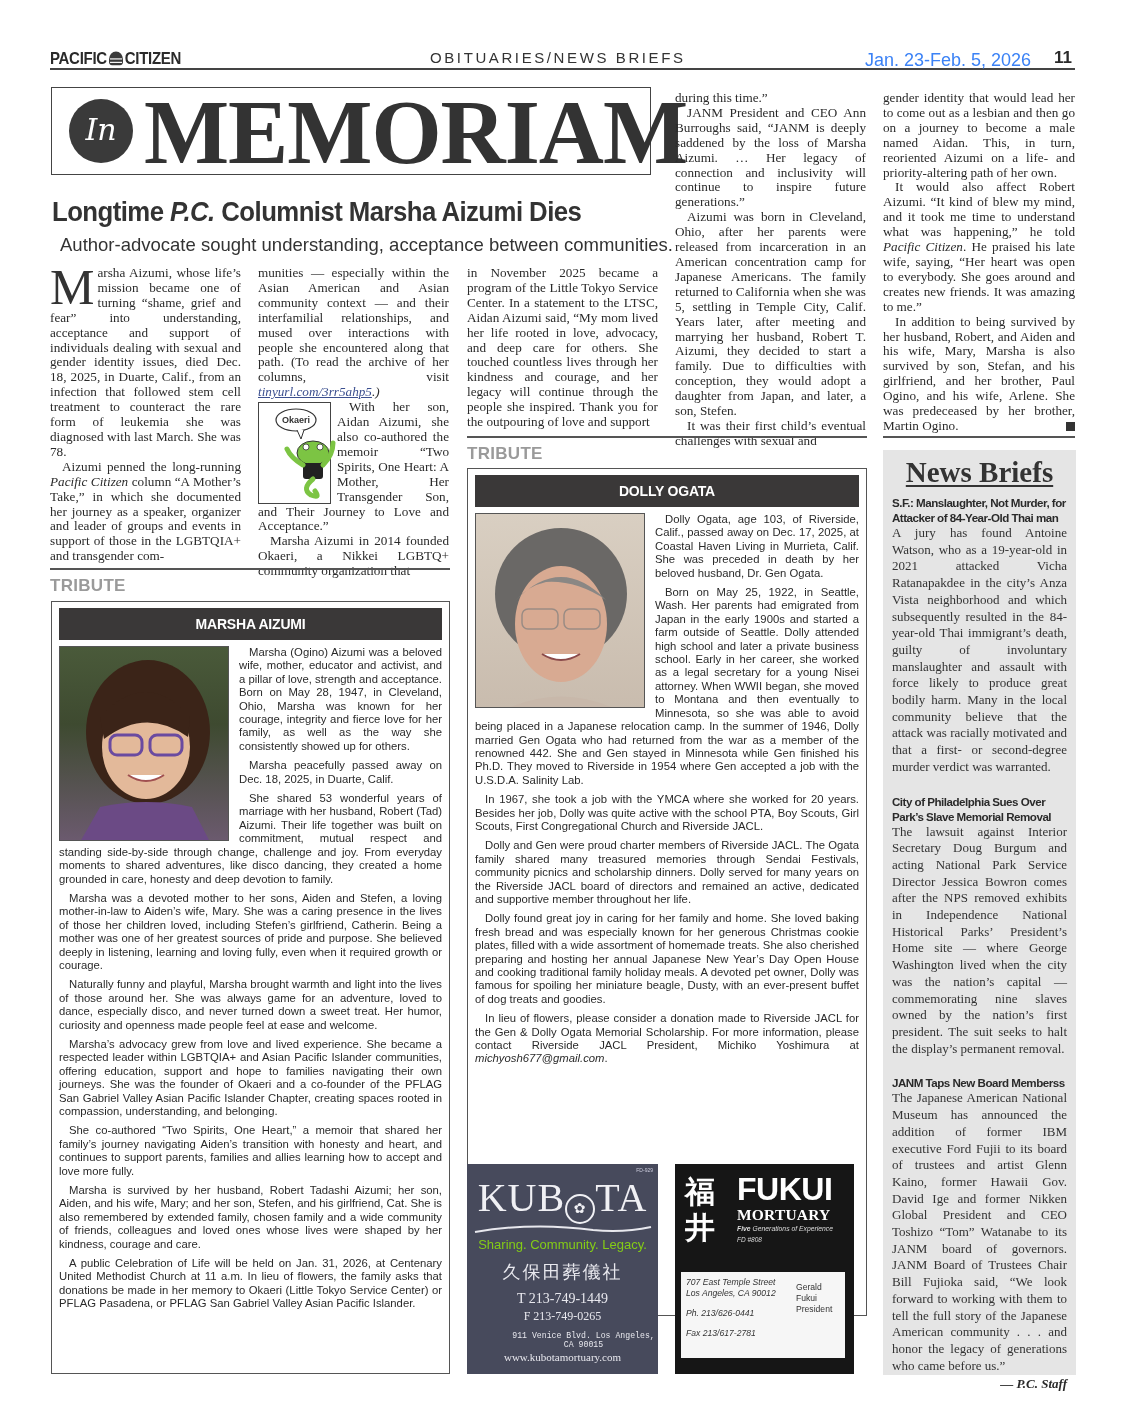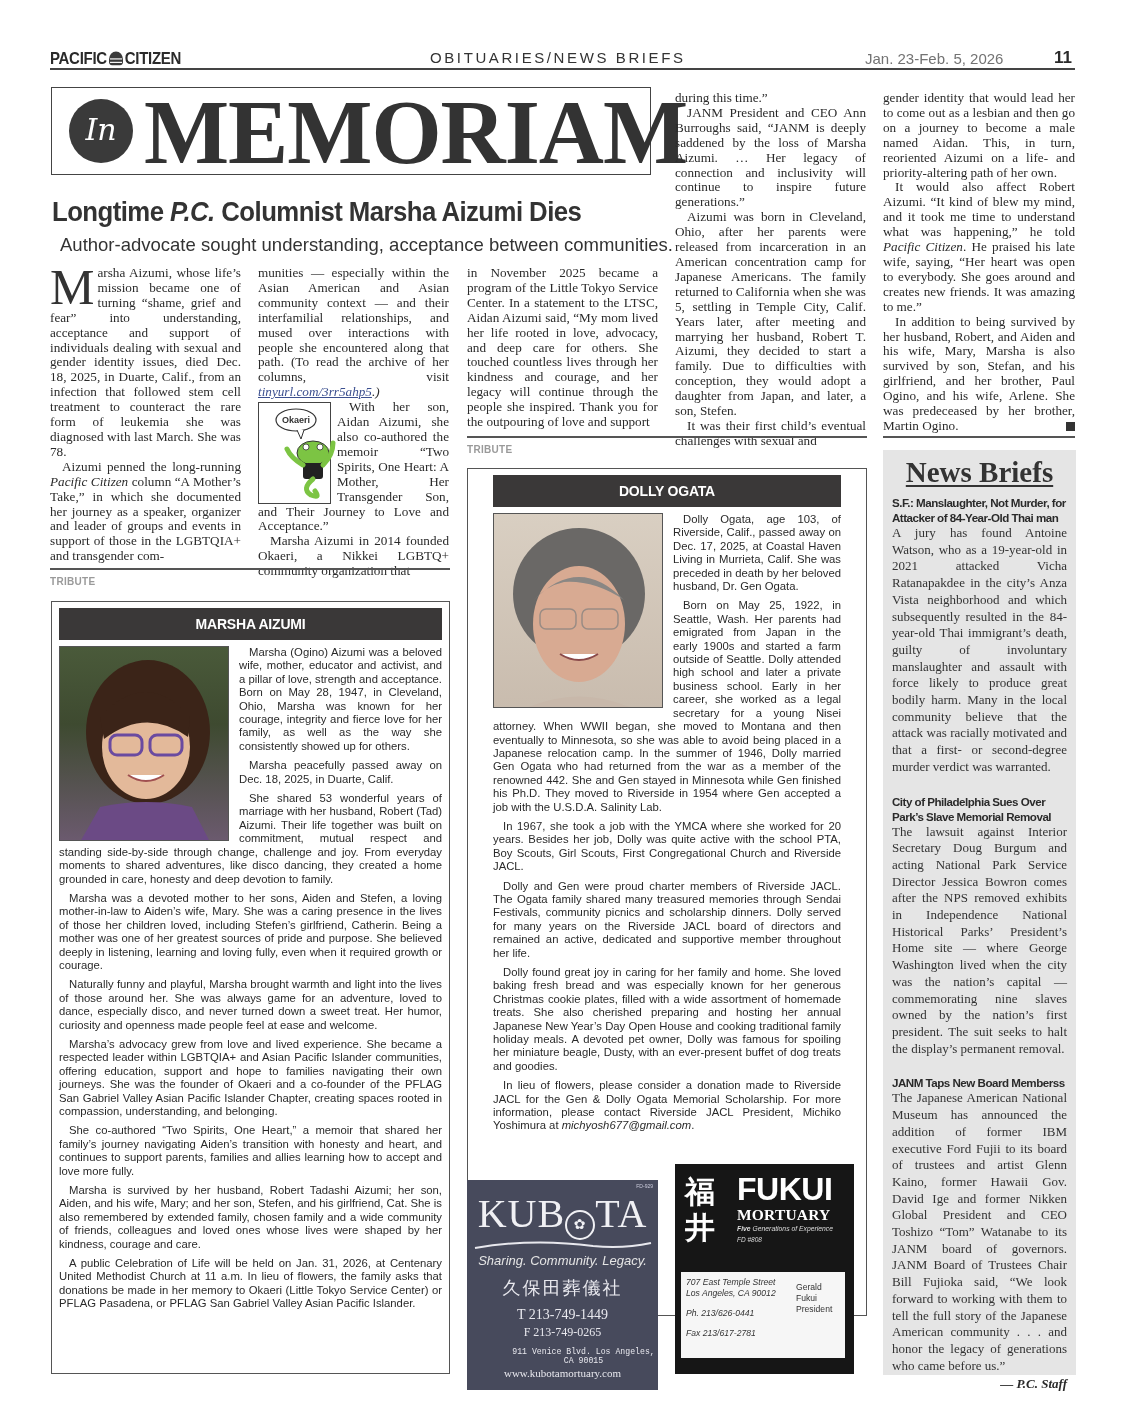--- a/index.html
+++ b/index.html
@@ -6,21 +6,21 @@
   html, body { width: 1125px; height: 1425px; background: #fff; overflow: hidden; }
   body { position: relative; font-family: "Liberation Serif", serif; color: #2a2a2a; }
   .abs { position: absolute; }
 
   
   .masthead { left: 50px; top: 48px; width: 1025px; height: 22px; border-bottom: 2.5px solid #444; }
   .mast-logo { left: 0; top: 0; font-family: "Liberation Sans", sans-serif; font-weight: bold; font-size: 15px; letter-spacing: -0.3px; color: #2a2a2a; transform: scaleY(1.15); transform-origin: top left; }
   .mast-logo .globe { display: inline-block; width: 14px; height: 12px; border-radius: 7px 7px 3px 3px; background: #3a3a3a; vertical-align: -1px; margin: 0 2px; position: relative; overflow: hidden; }
   .mast-logo .globe::after { content: ""; position: absolute; left: 1px; top: 6px; width: 12px; height: 2px; border-top: 1px solid #fff; border-bottom: 1px solid #fff; }
   .mast-section { left: 380px; top: 1px; font-family: "Liberation Sans", sans-serif; font-size: 15px; letter-spacing: 2.6px; color: #333; }
-  .mast-date { left: 815px; top: 2px; font-family: "Liberation Sans", sans-serif; font-size: 15px; color: #737373; }
+  .mast-date { left: 815px; top: 2px; font-family: "Liberation Sans", sans-serif; font-size: 18px; color: #3b82f6; }
   .mast-page { left: 1004px; top: 0; font-family: "Liberation Sans", sans-serif; font-weight: bold; font-size: 17px; color: #2a2a2a; }
 
   
   .memoriam { left: 51px; top: 87px; width: 600px; height: 88px; border: 1.5px solid #444; }
   .in-circle { left: 17px; top: 11px; width: 64px; height: 64px; border-radius: 50%; background: #3a3a3a; color: #fff; font-family: "DejaVu Serif", serif; font-style: italic; font-size: 30px; text-align: center; line-height: 62px; }
   .memoriam-word { left: 92px; top: -6px; font-family: "Liberation Serif", serif; font-weight: bold; font-size: 92px; letter-spacing: -1px; color: #333; transform: scaleX(0.98); transform-origin: left; line-height: 100px; }
 
   .headline { left: 52px; top: 196px; font-family: "Liberation Sans", sans-serif; font-weight: bold; font-size: 28px; color: #333; letter-spacing: -0.6px; transform: scaleX(0.92); transform-origin: left; white-space: nowrap; }
   .subhead { left: 60px; top: 234px; font-family: "Liberation Sans", sans-serif; font-size: 18.5px; color: #333; white-space: nowrap; }
 
@@ -28,36 +28,36 @@
   .col { font-family: "Liberation Serif", serif; font-size: 13.2px; line-height: 14.9px; text-align: justify; color: #2a2a2a; hyphens: auto; }
   .col p { text-indent: 12px; }
   .col p.noindent { text-indent: 0; }
   .dropcap { float: left; font-size: 50px; line-height: 38px; margin: 2px 3px 0 0; font-weight: normal; color: #333; }
   .link { color: #3b4f8f; font-style: italic; text-decoration: underline; }
   .okaeri-img { float: left; width: 73px; height: 102px; border: 1.5px solid #444; margin: 2px 6px 0 0; position: relative; background: #fff; }
   .end-mark { display: inline-block; width: 9px; height: 9px; background: #333; float: right; margin-top: 3px; }
 
   .rule { background: #555; height: 2px; }
 
-  .tribute-label { font-family: "Liberation Sans", sans-serif; font-weight: bold; font-size: 10px; color: #9a9a9a; letter-spacing: 0.3px; }
+  .tribute-label { font-family: "Liberation Sans", sans-serif; font-weight: bold; font-size: 17px; color: #9a9a9a; letter-spacing: 0.3px; }
   .tribute-box { border: 1.5px solid #555; }
   .name-bar { background: #3a3838; color: #fff; font-family: "Liberation Sans", sans-serif; font-weight: bold; font-size: 14px; text-align: center; line-height: 32px; height: 32px; letter-spacing: -0.2px; }
   .sans-col { font-family: "Liberation Sans", sans-serif; font-size: 11.3px; line-height: 13.4px; text-align: justify; color: #2a2a2a; }
   .sans-col p { text-indent: 10px; margin-bottom: 6px; }
   .photo { float: left; border: 1.5px solid #555; margin: 0 10px 3px 0; position: relative; overflow: hidden; }
 
   
   .briefs { left: 883px; top: 450px; width: 193px; height: 925px; background: #e5e5e5; padding: 6px 9px; }
   .briefs-title { font-family: "Liberation Serif", serif; font-weight: bold; font-size: 29px; text-align: center; text-decoration: underline; text-decoration-thickness: 2px; text-underline-offset: 3px; color: #333; margin-bottom: 6px; }
   .brief-head { font-family: "Liberation Sans", sans-serif; font-weight: bold; font-size: 11.6px; line-height: 15px; color: #2a2a2a; letter-spacing: -0.5px; }
   .brief-body { font-family: "Liberation Serif", serif; font-size: 13px; line-height: 16.7px; color: #333; text-align: justify; margin-bottom: 18px; }
   .brief-sig { font-family: "Liberation Serif", serif; font-weight: bold; font-style: italic; font-size: 13px; text-align: right; color: #2a2a2a; }
 
   
-  .ad-kubota { left: 467px; top: 1164px; width: 191px; height: 210px; background: #474a5c; color: #e8e8ee; text-align: center; margin-top: 16px; }
+  .ad-kubota { left: 467px; top: 1164px; width: 191px; height: 210px; background: #474a5c; color: #e8e8ee; text-align: center; }
   .ad-fukui { left: 675px; top: 1164px; width: 179px; height: 210px; background: #161616; color: #fff; }
 </style>
 </head>
 <body>
 
 <div class="abs masthead">
   <div class="abs mast-logo">
     <span>PACIFIC</span><span class="globe"></span><span>CITIZEN</span>
   </div>
   <div class="abs mast-section">OBITUARIES/NEWS BRIEFS</div>
@@ -141,21 +141,21 @@
     <p>Marsha was a devoted mother to her sons, Aiden and Stefen, a loving mother-in-law to Aiden’s wife, Mary. She was a caring presence in the lives of those her children loved, including Stefen’s girlfriend, Catherin. Being a mother was one of her greatest sources of pride and purpose. She believed deeply in listening, learning and loving fully, even when it required growth or courage.</p>
     <p>Naturally funny and playful, Marsha brought warmth and light into the lives of those around her. She was always game for an adventure, loved to dance, especially disco, and never turned down a sweet treat. Her humor, curiosity and openness made people feel at ease and welcome.</p>
     <p>Marsha’s advocacy grew from love and lived experience. She became a respected leader within LGBTQIA+ and Asian Pacific Islander communities, offering education, support and hope to families navigating their own journeys. She was the founder of Okaeri and a co-founder of the PFLAG San Gabriel Valley Asian Pacific Islander Chapter, creating spaces rooted in compassion, understanding, and belonging.</p>
     <p>She co-authored “Two Spirits, One Heart,” a memoir that shared her family’s journey navigating Aiden’s transition with honesty and heart, and continues to support parents, families and allies learning how to accept and love more fully.</p>
     <p>Marsha is survived by her husband, Robert Tadashi Aizumi; her son, Aiden, and his wife, Mary; and her son, Stefen, and his girlfriend, Cat. She is also remembered by extended family, chosen family and a wide community of friends, colleagues and loved ones whose lives were shaped by her kindness, courage and care.</p>
     <p>A public Celebration of Life will be held on Jan. 31, 2026, at Centenary United Methodist Church at 11 a.m. In lieu of flowers, the family asks that donations be made in her memory to Okaeri (Little Tokyo Service Center) or PFLAG Pasadena, or PFLAG San Gabriel Valley Asian Pacific Islander.</p>
   </div>
 </div>
 
 <div class="abs tribute-label" style="left:467px; top:444px;">TRIBUTE</div>
-<div class="abs tribute-box" style="left:467px; top:468px; width:400px; height:848px; padding:6px 25px;">
+<div class="abs tribute-box" style="left:467px; top:468px; width:400px; height:848px; padding:6px 7px;">
   <div class="name-bar">DOLLY OGATA</div>
   <div class="sans-col" style="margin-top:6px;">
     <div class="photo" style="width:170px; height:195px; background: linear-gradient(180deg,#d9cfc2 0%,#c9bcae 100%);">
       <svg width="170" height="195" viewBox="0 0 170 195">
         <ellipse cx="85" cy="80" rx="66" ry="66" fill="#6a6866"></ellipse>
         <ellipse cx="85" cy="110" rx="46" ry="58" fill="#d8aa92"></ellipse>
         <path d="M40 86 Q85 40 130 86 Q100 66 70 68 Q52 72 40 86 Z" fill="#8a8784"></path>
         <rect x="46" y="95" width="36" height="20" rx="6" fill="none" stroke="#9a8c84" stroke-width="1.5"></rect>
         <rect x="88" y="95" width="36" height="20" rx="6" fill="none" stroke="#9a8c84" stroke-width="1.5"></rect>
         <path d="M66 140 Q85 152 104 140" fill="#fff" stroke="#8a4a4a" stroke-width="2"></path>
@@ -189,21 +189,21 @@
 </div>
 
 <div class="abs ad-kubota">
   <div style="position:absolute; right:5px; top:3px; font-size:5px; font-family:'Liberation Sans',sans-serif; color:#ccd;">FD-929</div>
   <div style="margin-top:12px; font-family:'Liberation Serif',serif; font-size:40px; letter-spacing:1px; line-height:44px; color:#f0f0f4;">
     <span>KUB</span><span style="display:inline-block; width:30px; height:30px; border:2.5px solid #f0f0f4; border-radius:50%; vertical-align:-2px; font-size:14px; line-height:25px;">✿</span><span>TA</span>
   </div>
   <svg width="180" height="10" viewBox="0 0 180 10" style="display:block; margin:0 auto;">
       <path d="M2 8 Q60 -2 120 6 Q150 9 178 3" stroke="#e8e8ee" stroke-width="2" fill="none"></path>
     </svg>
-  <div style="font-family:'Liberation Sans',sans-serif; font-size:13px; color:#e5e5e5; margin-top:3px;font-style:italic;">Sharing. Community. Legacy.</div>
+  <div style="font-family:'Liberation Sans',sans-serif; font-size:13px; color:#84cc16; margin-top:3px;">Sharing. Community. Legacy.</div>
   <div style="font-family:'DejaVu Serif',serif; font-size:18px; margin-top:8px; letter-spacing:2px;">久保田葬儀社</div>
   <div style="font-family:'Liberation Serif',serif; font-size:14px; margin-top:7px;">T 213-749-1449</div>
   <div style="font-family:'Liberation Serif',serif; font-size:12px; margin-top:2px;">F 213-749-0265</div>
   <div style="font-family:Liberation Mono, monospace; font-size:8.2px; margin-top:7px;padding-left:42px;">911 Venice Blvd. Los Angeles, CA 90015</div>
   <div style="font-family:'Liberation Serif',serif; font-size:11px; margin-top:2px;">www.kubotamortuary.com</div>
 </div>
 
 <div class="abs ad-fukui">
   <div style="position:absolute; left:10px; top:10px; font-family:'DejaVu Serif',serif; font-weight:bold; font-size:30px; line-height:36px; color:#fff;">
     <div>福</div>

